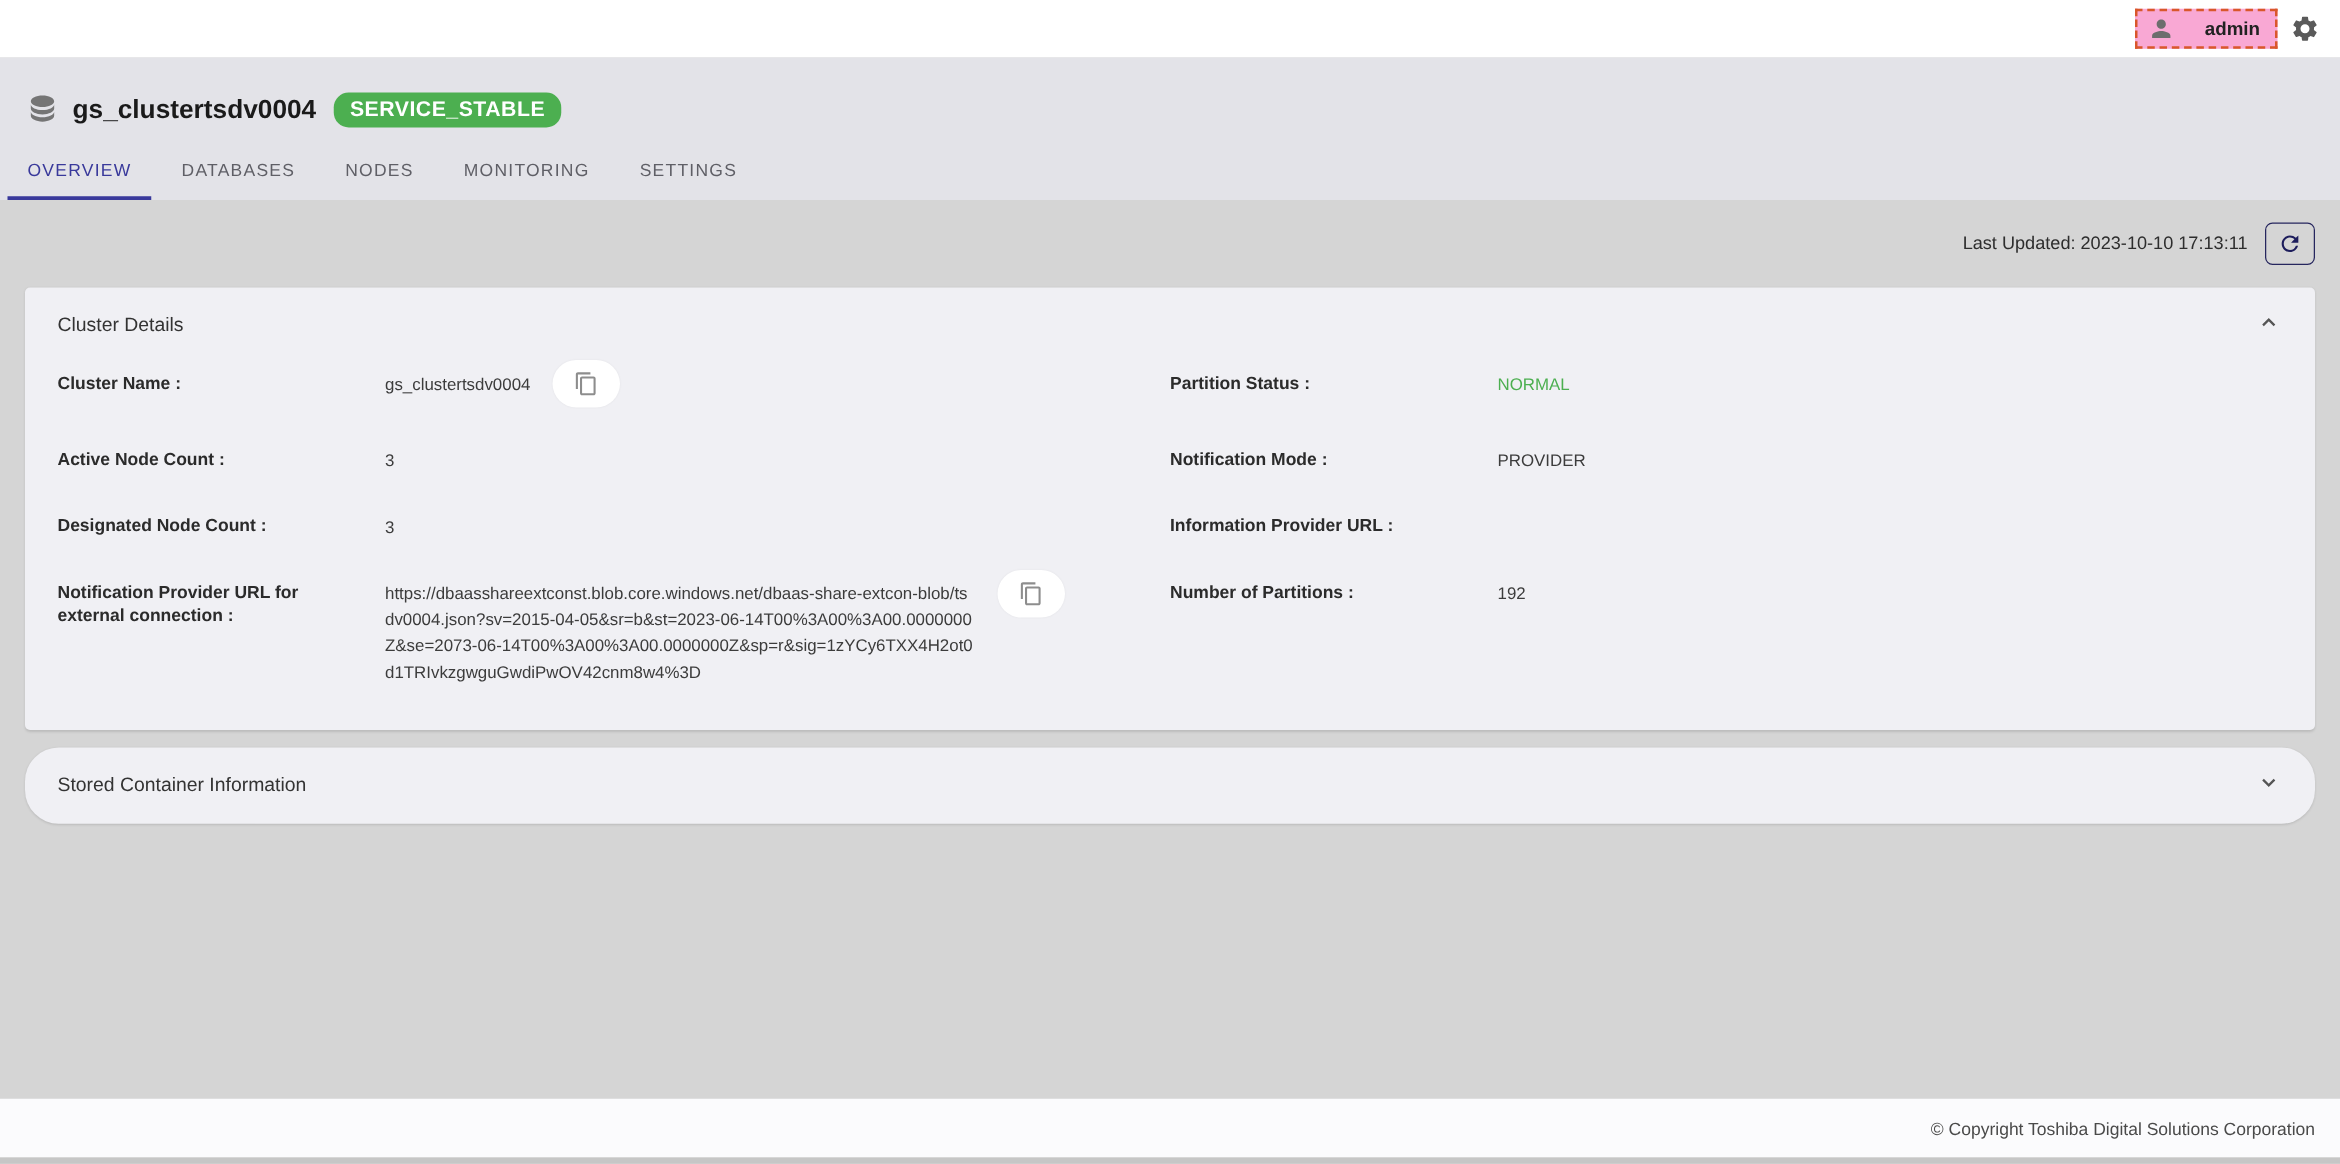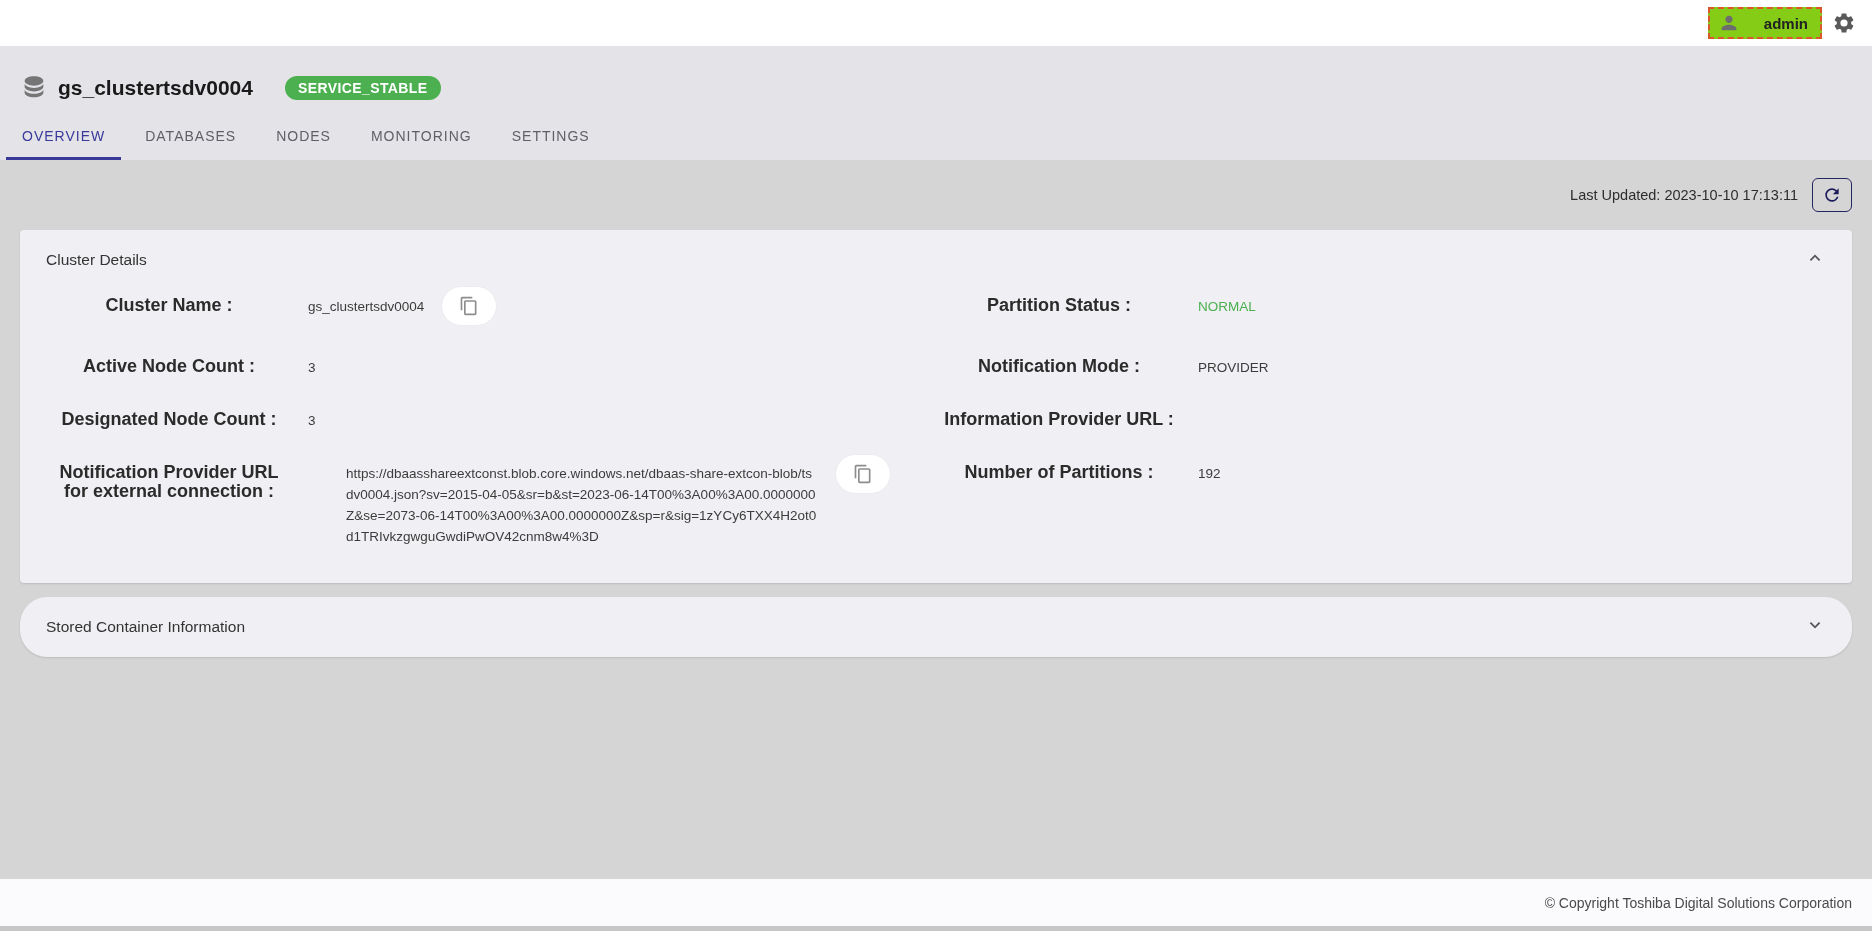--- a/index.html
+++ b/index.html
@@ -12,36 +12,36 @@
 
   
   .topbar {
     height:46px; background:#ffffff; flex:0 0 auto;
     display:flex; align-items:center; justify-content:flex-end;
     padding-right:14px; gap:8px;
   }
   .user-chip {
     display:flex; align-items:center; gap:24px;
     border:2px dashed #d9572b; padding:3px 12px 3px 8px;
-    background:#84cc16; cursor:pointer;text-align:center;
+    background:#f9a8d4; cursor:pointer;text-align:center;
   }
   .user-chip svg { width:22px; height:22px; fill:#6d6d6d; }
   .user-name { font-size:15px; font-weight:bold; color:#222; }
   .gear-btn { width:28px; height:28px; display:flex; align-items:center; justify-content:center; cursor:pointer; }
   .gear-btn svg { width:24px; height:24px; fill:#5a5a5a; }
 
   
   .header { background:#e3e3e8; flex:0 0 auto; padding-top:14px; }
   .page-title { font-size:18px; font-weight:bold; color:#1e1e1e; margin-left:20px; }
   .cluster-row { display:flex; align-items:center; gap:10px; margin:14px 0 0 20px; }
   .cluster-row svg.db { width:28px; height:28px; fill:#757575; }
   .cluster-name { font-size:21px; font-weight:bold; color:#1a1a1a; }
   .badge {
-    background:#4caf50; color:#fff; font-size:14px; font-weight:bold;
-    letter-spacing:.4px; padding:4px 13px; border-radius:12px; margin-left:22px;
+    background:#4caf50; color:#fff; font-size:17px; font-weight:bold;
+    letter-spacing:.4px; padding:4px 13px; border-radius:12px; margin-left:4px;
   }
   .tabs { display:flex; gap:8px; margin-top:12px; padding-left:6px; }
   .tab {
     height:46px; display:flex; align-items:center; padding:0 16px;
     font-size:14px; font-weight:500; letter-spacing:1px; color:#5f5f66;
     border-bottom:3px solid transparent; cursor:pointer; text-transform:uppercase;
   }
   .tab.active { color:#39399b; border-bottom-color:#39399b; }
 
   
@@ -64,26 +64,26 @@
     padding:17px 26px; cursor:pointer;gap:24px;
   }
   .card-title { font-size:15.5px; color:#333; }
   .chev svg { width:22px; height:22px; stroke:#555; fill:none; stroke-width:2; }
 
   .fields {
     display:grid; grid-template-columns:1fr 1fr;
     row-gap:32px; padding:6px 26px 36px 26px;
   }
   .field { display:flex; align-items:flex-start; }
-  .field .label { width:262px; flex:0 0 262px; font-size:18px; font-weight:bold; color:#2b2b2b; line-height:19px; padding-right:16px;text-align:center; }
+  .field .label { width:262px; flex:0 0 262px; font-size:14px; font-weight:bold; color:#2b2b2b; line-height:19px; padding-right:16px; }
   .value-wrap { display:flex; align-items:center; gap:18px; min-height:20px; }
   .value-wrap.top { align-items:flex-start; }
   .value { font-size:13.5px; color:#3c3c3c; line-height:21px; }
   .value.green { color:#4caf50; }
-  .value.url-block { max-width:472px; word-break:break-all;margin-left:38px; }
+  .value.url-block { max-width:472px; word-break:break-all; }
   .copy-btn {
     width:54px; height:38px; background:#ffffff; border:none; border-radius:19px;
     display:flex; align-items:center; justify-content:center; cursor:pointer;
     box-shadow:0 0 2px rgba(0,0,0,.06); flex:0 0 auto;
   }
   .value-wrap.center-row { margin-top:-9px; }
   .value-wrap.top .copy-btn { margin-top:-8px; }
   .copy-btn svg { width:20px; height:20px; fill:#8d8d8d; }
 
   

